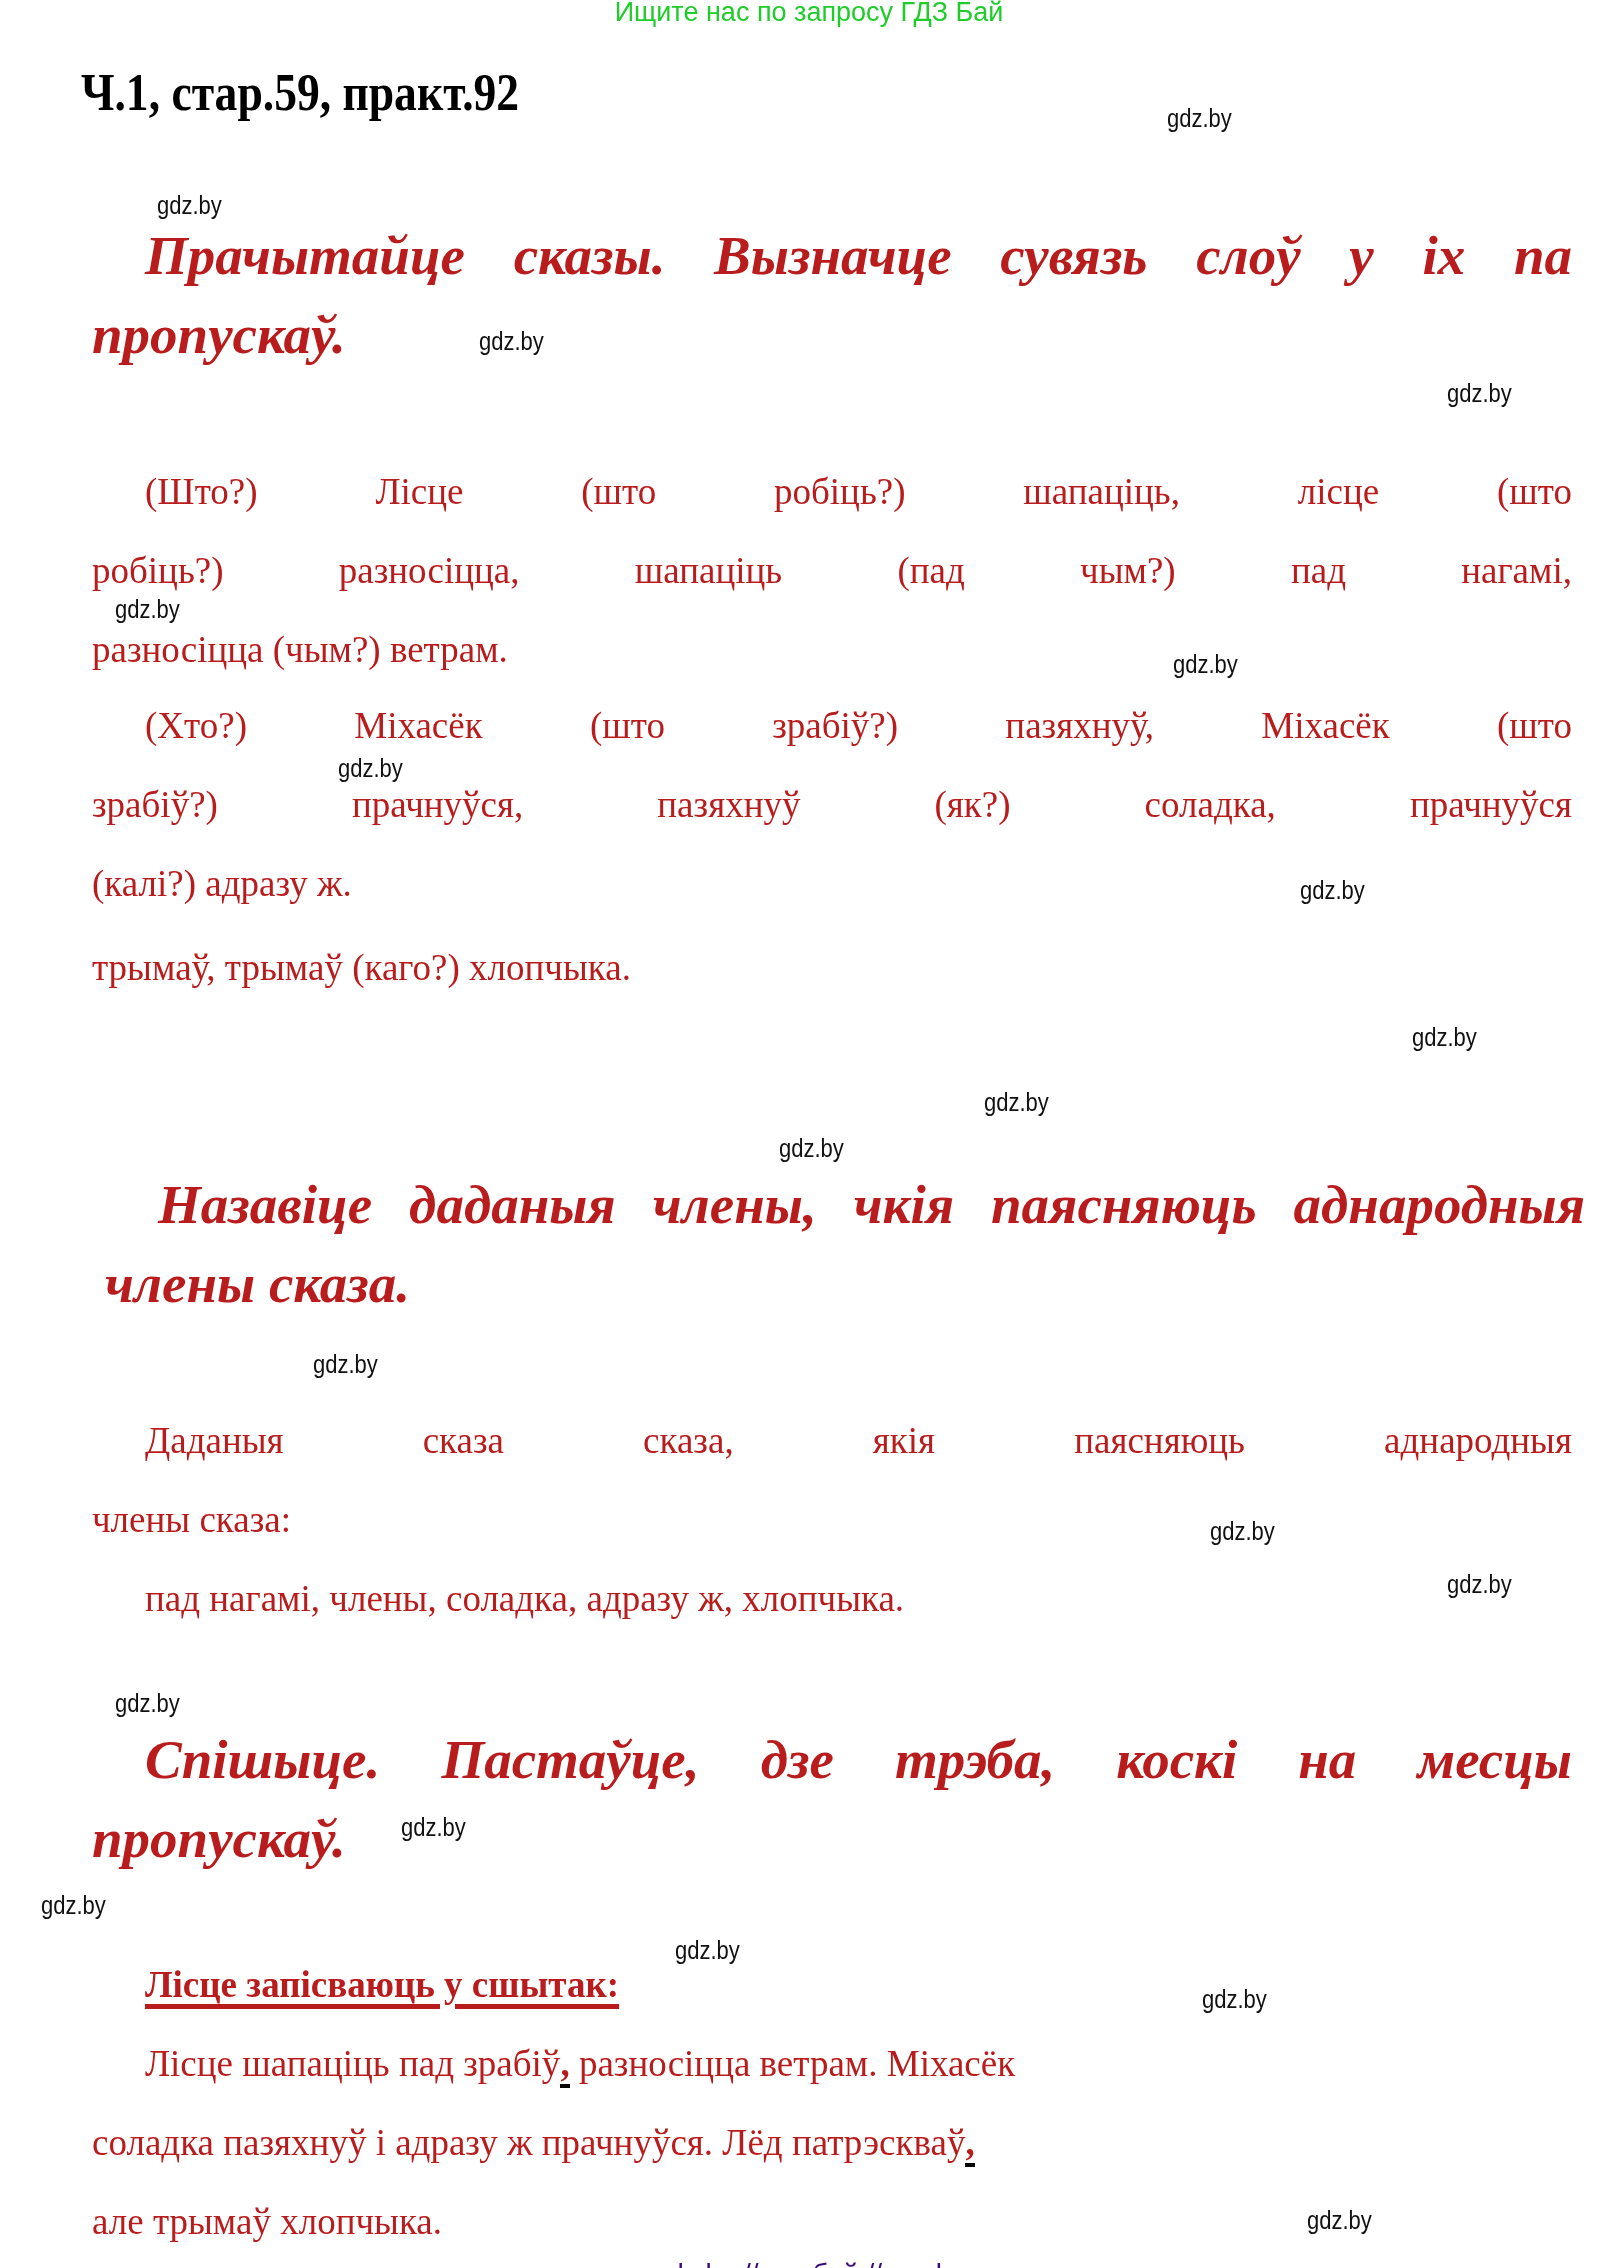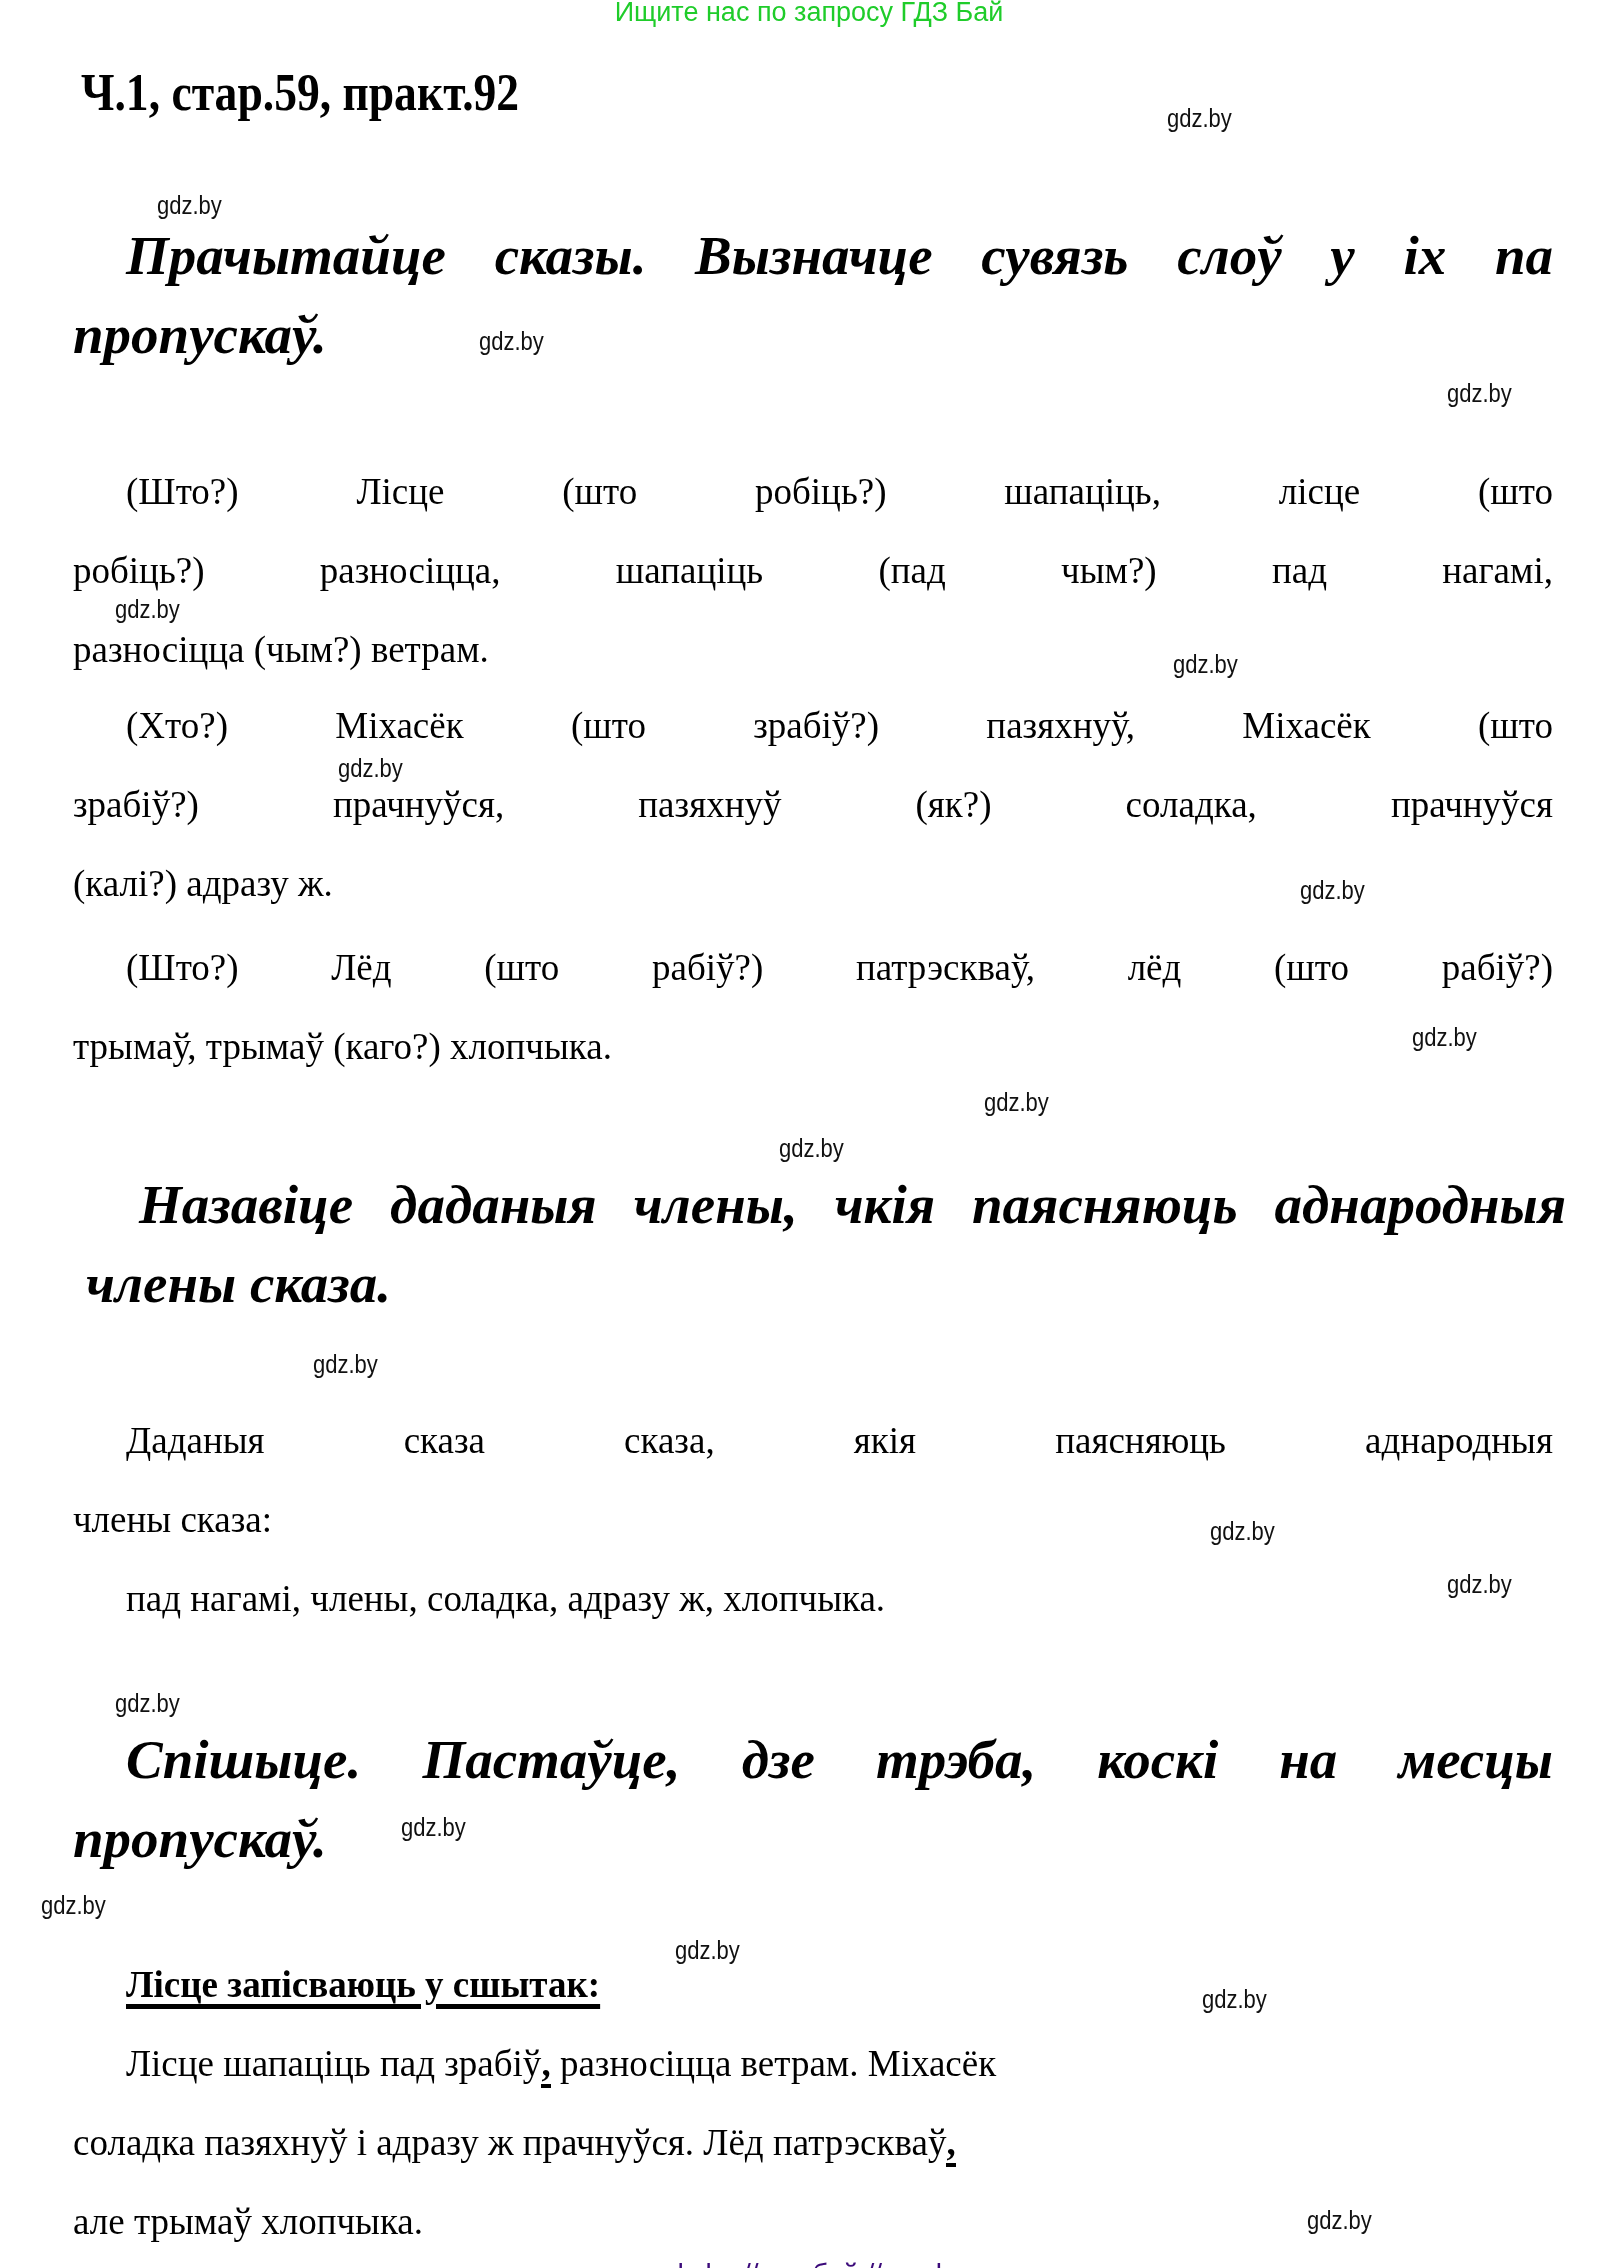--- a/index.html
+++ b/index.html
@@ -1,20 +1,20 @@
 <!DOCTYPE html>
 <html style="font-size:14px"><head>
 <meta charset="utf-8">
 <style>
   html, body { margin:0; padding:0; background:#ffffff; }
   body { width:1618px; height:2268px; position:relative; overflow:hidden; }
   .abs { position:absolute; white-space:nowrap; }
   .top-banner { left:0; width:1618px; top:-3.5px; text-align:center; font-family:"Liberation Sans", sans-serif; font-size:27px; color:#1fcc2a; }
   .title { left:81px; top:62px; font-family:"Liberation Serif", serif; font-weight:bold; font-size:53px; color:#000; transform:scaleX(0.86); transform-origin:left top; }
-  .block { position:absolute; left:73px; width:1480px; font-family:"Liberation Serif", serif; color:#000000; }
+  .block { position:absolute; left:92px; width:1480px; font-family:"Liberation Serif", serif; color:#b91c1c; }
   .task { font-weight:bold; font-style:italic; font-size:55px; line-height:79px; text-align:justify; text-align-last:left; }
   .task .line, .body .line { display:block; white-space:nowrap; }
   .body { font-size:37px; line-height:79px; }
   .line.just { text-align:justify; text-align-last:justify; }
   .indent { padding-left:53px; }
   .wm { position:absolute; font-family:"Liberation Sans", sans-serif; font-size:25.6px; color:#111; transform:scaleX(0.86); transform-origin:left top; white-space:nowrap; }
   .footer { left:0; width:1618px; top:2258px; text-align:center; font-family:"Liberation Sans", sans-serif; font-size:28px; color:#3b0a7a; }
   .underlined { text-decoration:underline; text-decoration-thickness:5.3px; text-underline-offset:7px; }
   .mark-comma { font-weight:bold; border-bottom:4.4px solid #000; }
 </style>
@@ -34,21 +34,20 @@
   <span class="line just indent">(Што?) Лісце (што робіць?) шапаціць,  лісце (што</span>
   <span class="line just">робіць?) разносіцца, шапаціць (пад чым?) пад нагамі,</span>
   <span class="line">разносіцца (чым?) ветрам.</span>
 </div>
 <div class="block body" style="top:686px;">
   <span class="line just indent">(Хто?) Міхасёк (што зрабіў?) пазяхнуў,  Міхасёк (што</span>
   <span class="line just">зрабіў?)  прачнуўся, пазяхнуў (як?) соладка,  прачнуўся</span>
   <span class="line">(калі?) адразу ж.</span>
 </div>
 <div class="block body" style="top:928px;">
-  <span class="line just indent">(Што?) Лёд (што рабіў?) патрэскваў, лёд (што рабіў?)</span>
   <span class="line">трымаў,  трымаў (каго?) хлопчыка.</span>
 </div>
 
 <div class="block task" style="top:1165px;margin-left:13px;">
   <span class="line just indent">Назавіце даданыя члены, чкія паясняюць аднародныя</span>
   <span class="line">члены сказа.</span>
 </div>
 
 <div class="block body" style="top:1401px;">
   <span class="line just indent">Даданыя сказа сказа, якія паясняюць аднародныя</span>

